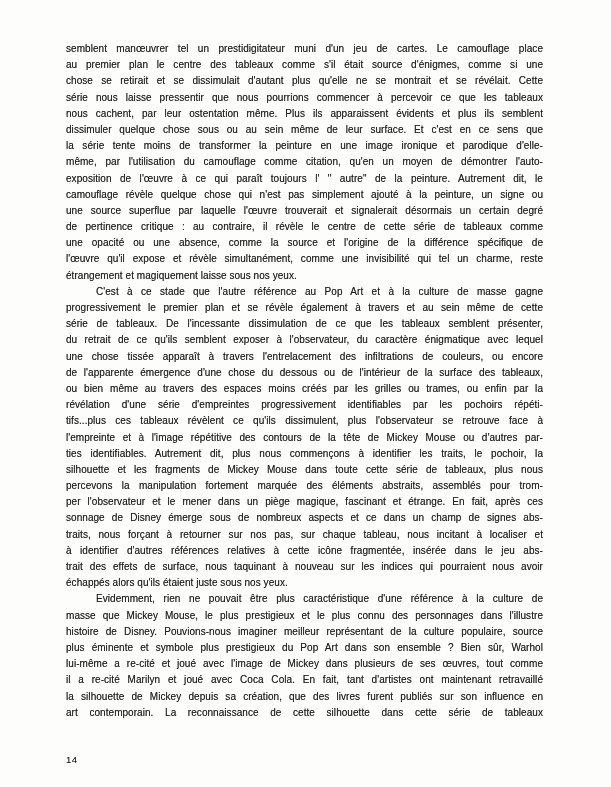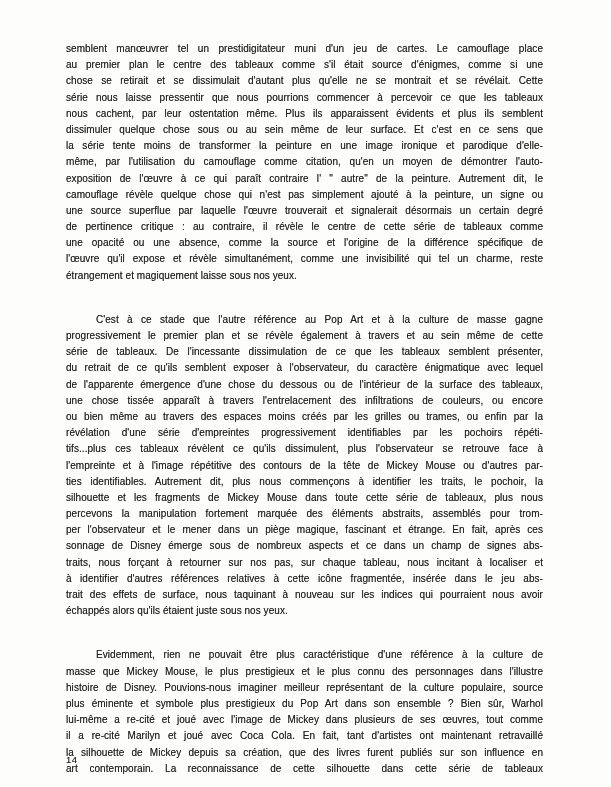--- a/index.html
+++ b/index.html
@@ -37,21 +37,20 @@
     overflow: hidden;
     text-align: justify;
     text-align-last: justify;
     white-space: normal;
   }
   .line.no-justify-last {
     text-align-last: left;
   }
   .line.indent-first {
     text-indent: 30px;
-    margin-top: 28px;
   }
   .pagenum {
     position: absolute;
     left: 66px;
     top: 754px;
     width: 460px;
     text-align: left;
     font-size: 9.5px;
     letter-spacing: 0.5px;
     color: #2a2a28;
@@ -65,35 +64,35 @@
   <div class="textblock" id="textblock">
       <div class="paragraph">
         <div class="line">semblent  manœuvrer tel un prestidigitateur muni d'un jeu de cartes. Le camouflage place</div>
         <div class="line">au premier plan le centre des tableaux comme s'il était source d'énigmes, comme si une</div>
         <div class="line">chose se retirait et se dissimulait d'autant plus qu'elle ne se montrait et se révélait. Cette</div>
         <div class="line">série nous laisse pressentir que nous pourrions commencer à percevoir ce que les tableaux</div>
         <div class="line">nous cachent, par leur ostentation même. Plus ils apparaissent évidents et plus ils semblent</div>
         <div class="line">dissimuler quelque chose sous ou au sein même de leur surface. Et c'est en ce sens que</div>
         <div class="line">la série tente moins de transformer la peinture en une image ironique et parodique d'elle-</div>
         <div class="line">même, par l'utilisation du camouflage comme citation, qu'en un moyen de démontrer l'auto-</div>
-        <div class="line">exposition de l'œuvre à ce qui paraît contraire l' " autre" de la peinture. Autrement dit, le</div>
+        <div class="line">exposition de l'œuvre à ce qui paraît toujours l' " autre" de la peinture. Autrement dit, le</div>
         <div class="line">camouflage révèle quelque chose qui n'est pas simplement ajouté à la peinture, un signe ou</div>
         <div class="line">une source superflue par laquelle l'œuvre trouverait et signalerait désormais un certain degré</div>
         <div class="line">de pertinence critique : au contraire, il révèle le centre de cette série de tableaux comme</div>
         <div class="line">une opacité ou une absence, comme la source et l'origine de la différence spécifique de</div>
         <div class="line">l'œuvre qu'il expose et révèle simultanément, comme une invisibilité qui tel un charme, reste</div>
         <div class="line no-justify-last">étrangement et magiquement laisse sous nos yeux.</div>
       </div>
       <div class="paragraph">
         <div class="line indent-first">C'est à ce stade que l'autre référence au Pop Art et à la culture de masse gagne</div>
         <div class="line">progressivement le premier plan et se révèle également à travers et au sein même de cette</div>
         <div class="line">série de tableaux. De l'incessante dissimulation de ce que les tableaux semblent présenter,</div>
         <div class="line">du retrait de ce qu'ils semblent exposer à l'observateur, du caractère énigmatique avec lequel</div>
+        <div class="line">une chose tissée apparaît à travers l'entrelacement des infiltrations de couleurs, ou encore</div>
         <div class="line">de l'apparente émergence d'une chose du dessous ou de l'intérieur de la surface des tableaux,</div>
-        <div class="line">une chose tissée apparaît à travers l'entrelacement des infiltrations de couleurs, ou encore</div>
         <div class="line">ou bien même au travers des espaces moins créés par les grilles ou trames, ou enfin par la</div>
         <div class="line">révélation d'une série d'empreintes progressivement identifiables par les pochoirs répéti-</div>
         <div class="line">tifs...plus ces tableaux révèlent ce qu'ils dissimulent, plus l'observateur se retrouve face à</div>
         <div class="line">l'empreinte et à l'image répétitive des contours de la tête de Mickey Mouse ou d'autres par-</div>
         <div class="line">ties identifiables. Autrement dit, plus nous commençons à identifier les traits, le pochoir, la</div>
         <div class="line">silhouette et les fragments de Mickey Mouse dans toute cette série de tableaux, plus nous</div>
         <div class="line">percevons la manipulation fortement marquée des éléments abstraits, assemblés pour trom-</div>
         <div class="line">per l'observateur et le mener dans un piège magique, fascinant et étrange. En fait, après ces</div>
         <div class="line">sonnage de Disney émerge sous de nombreux aspects et ce dans un champ de signes abs-</div>
         <div class="line">traits, nous forçant à retourner sur nos pas, sur chaque tableau, nous incitant à localiser et</div>

